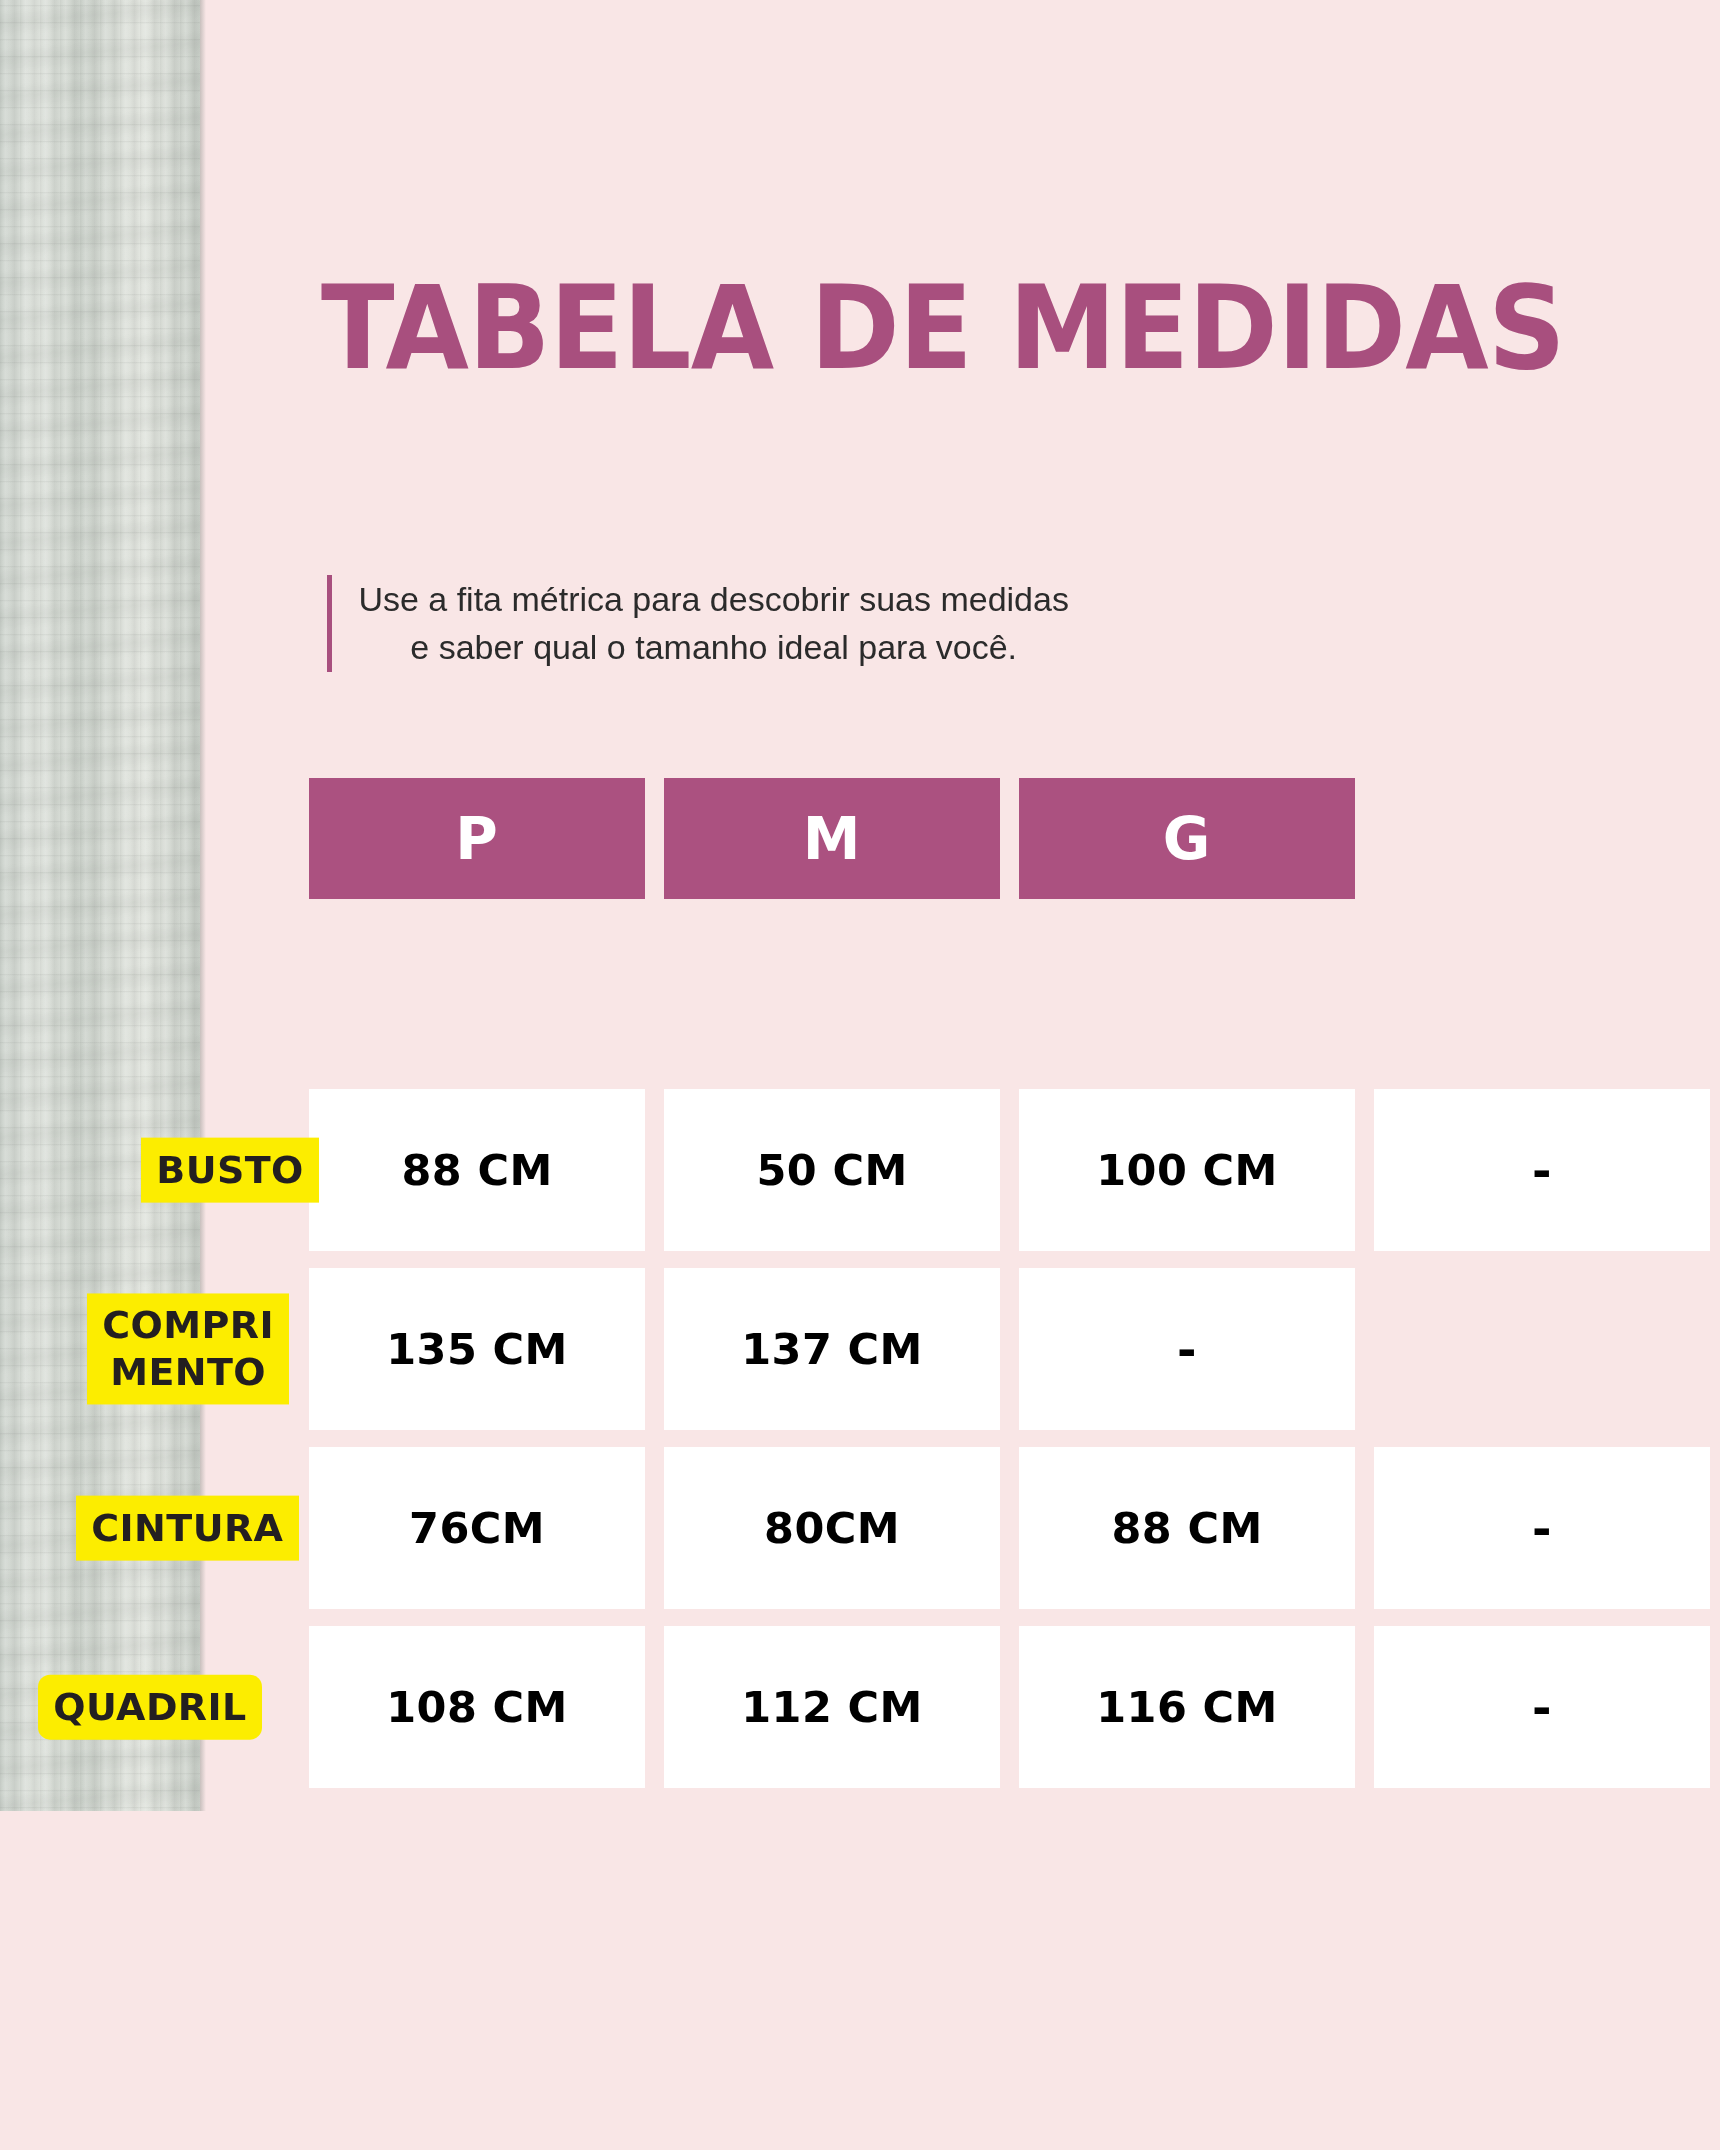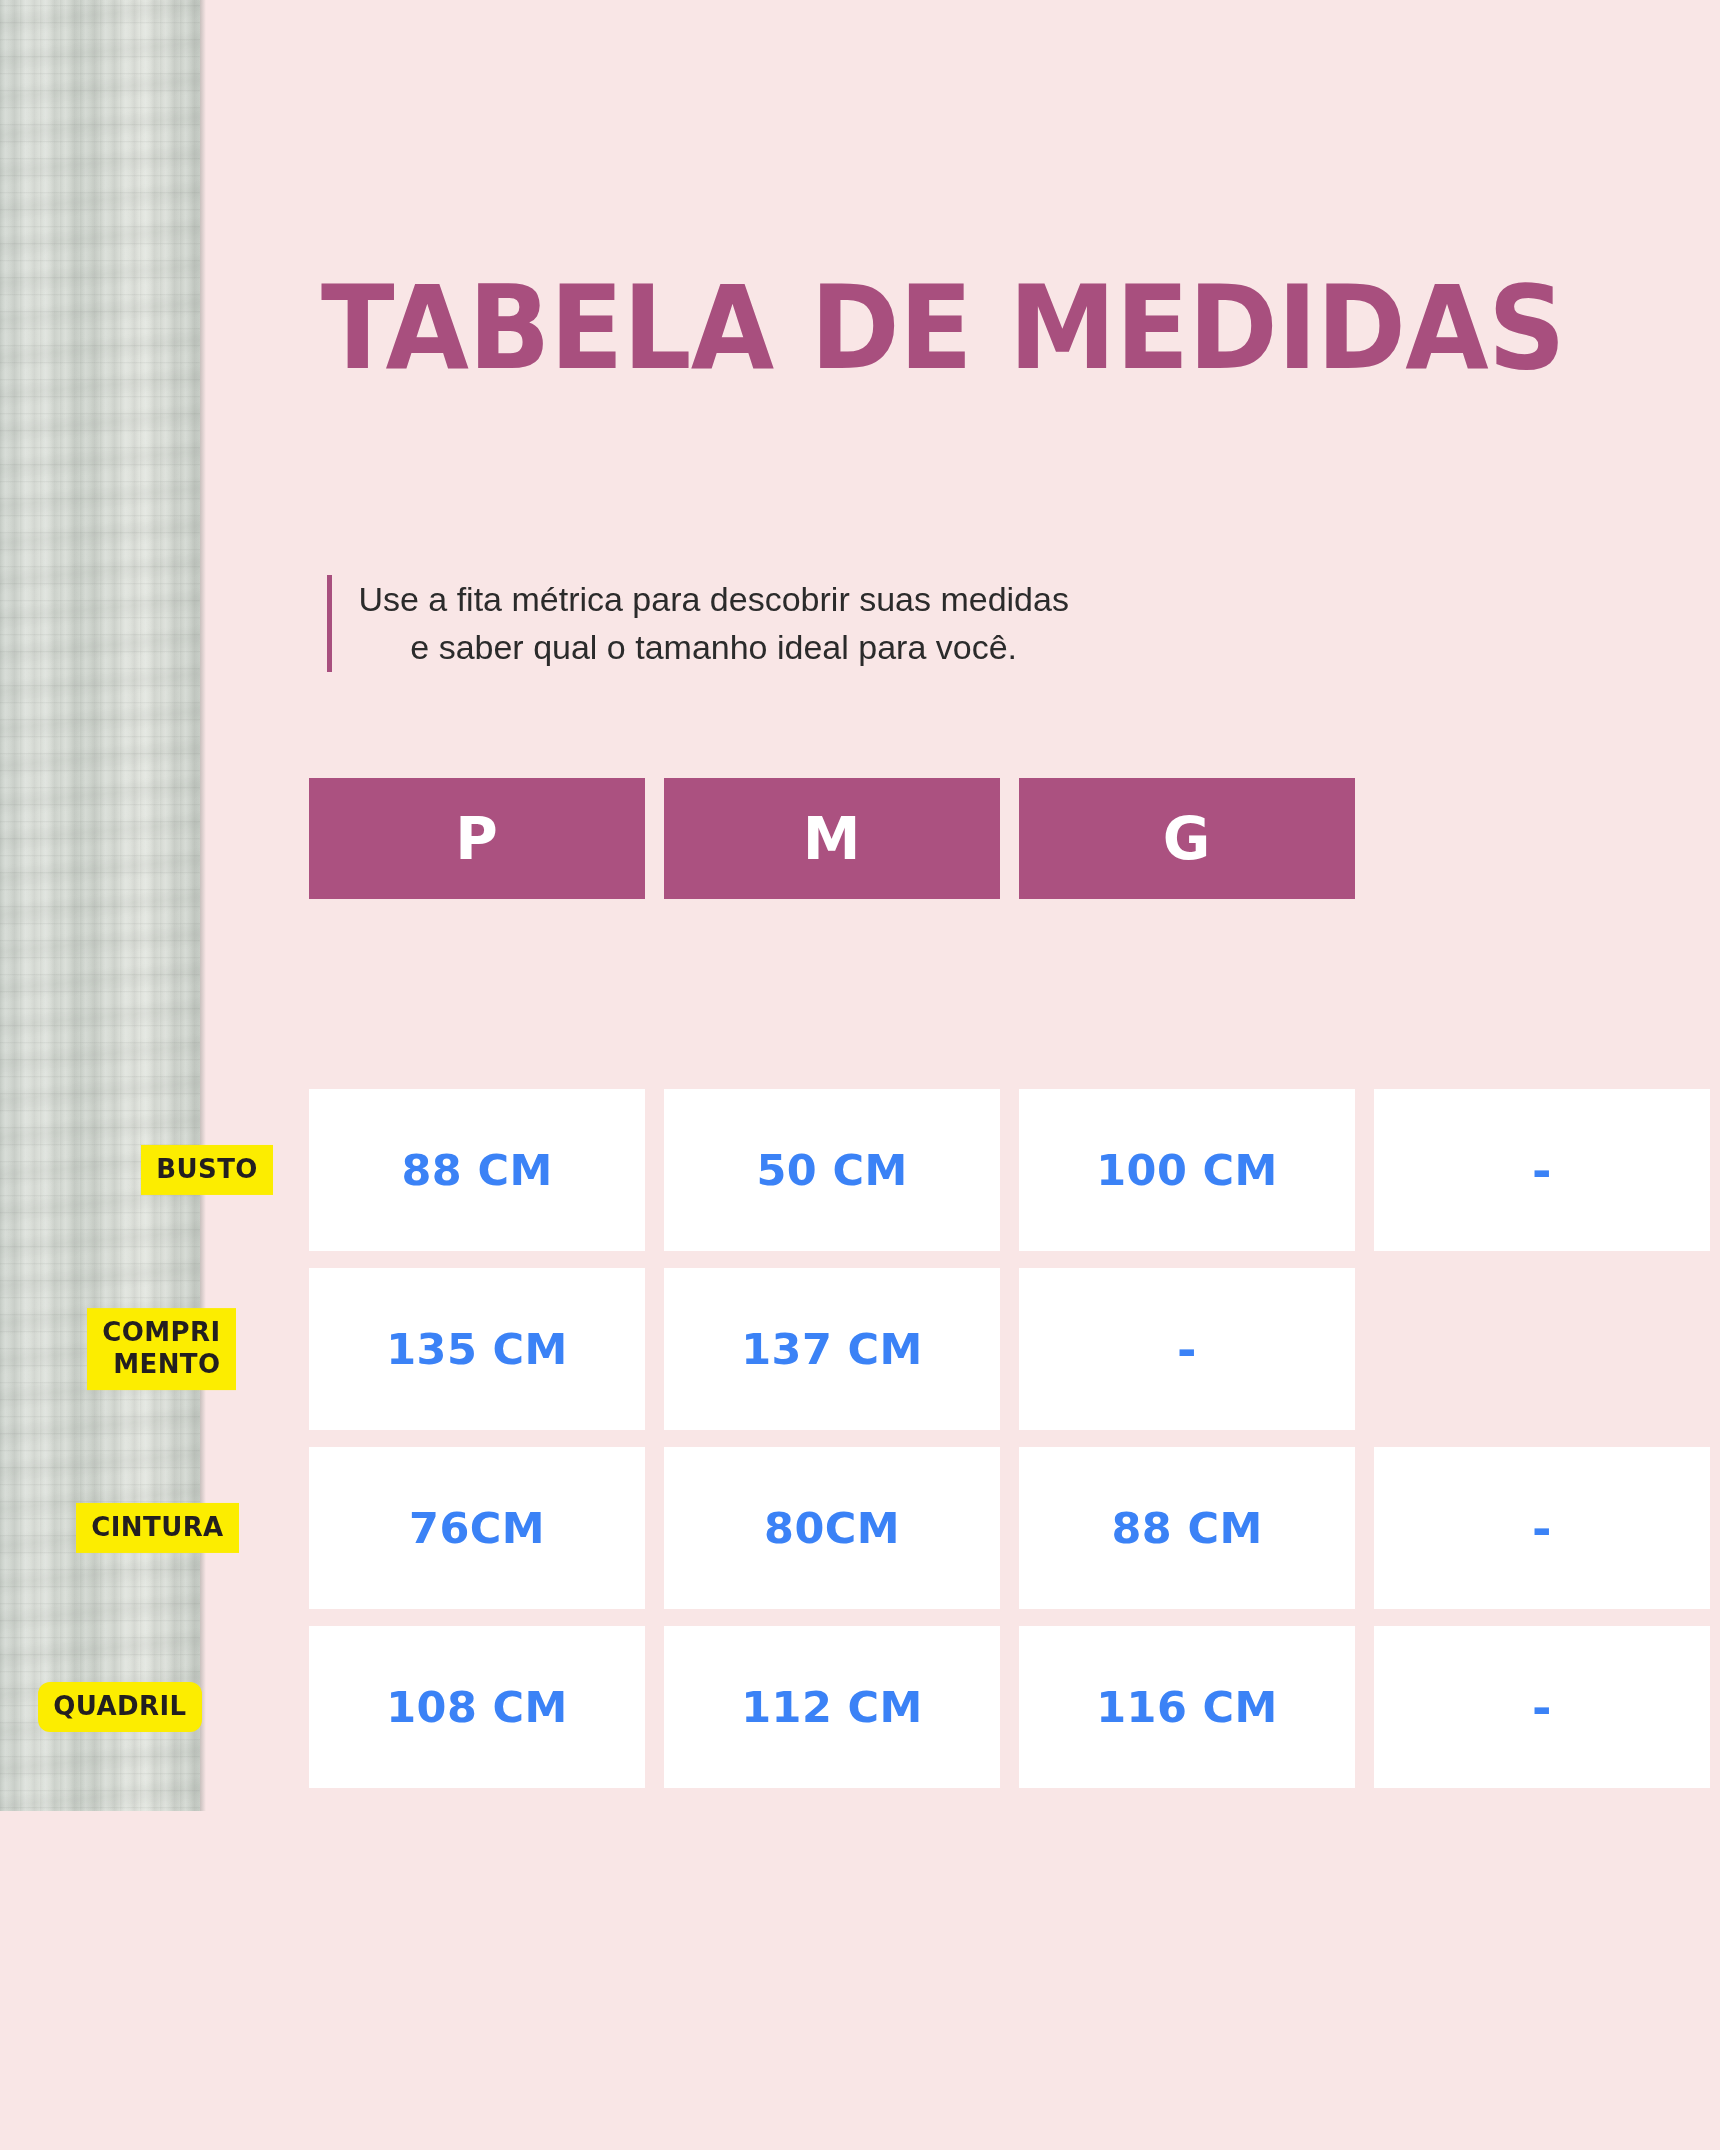--- a/index.html
+++ b/index.html
@@ -149,41 +149,41 @@
   .t-cell {
     width: 336px;
     height: 162px;
     background: #ffffff;
     display: flex;
     align-items: center;
     justify-content: center;
     font-family: "DejaVu Sans", sans-serif;
     font-weight: bold;
     font-size: 43px;
-    color: #3b82f6;
+    color: #000000;
     letter-spacing: 0.4px;
   }
   .t-cell.empty {
     font-size: 47px;
   }
 
   
   .row-label {
     position: absolute;
     left: -275px;
     top: 50%;
     transform: translateY(-50%);
     background: #fced00;
     color: #231f20;
     font-family: "DejaVu Sans", sans-serif;
     font-weight: bold;
-    font-size: 26px;
+    font-size: 38px;
     letter-spacing: 0.4px;
     padding: 9.2px 15.3px;
-    text-align: right;
+    text-align: center;
     line-height: 1.22;
     white-space: pre-line;
     box-sizing: border-box;
   }
   .row-label.r-busto   { left: -168px; }
   .row-label.r-compri  { left: -222px; }
   .row-label.r-cintura { left: -233px; }
   .row-label.r-quadril { left: -271px; border-radius: 12px; }
 </style>
 </head>

